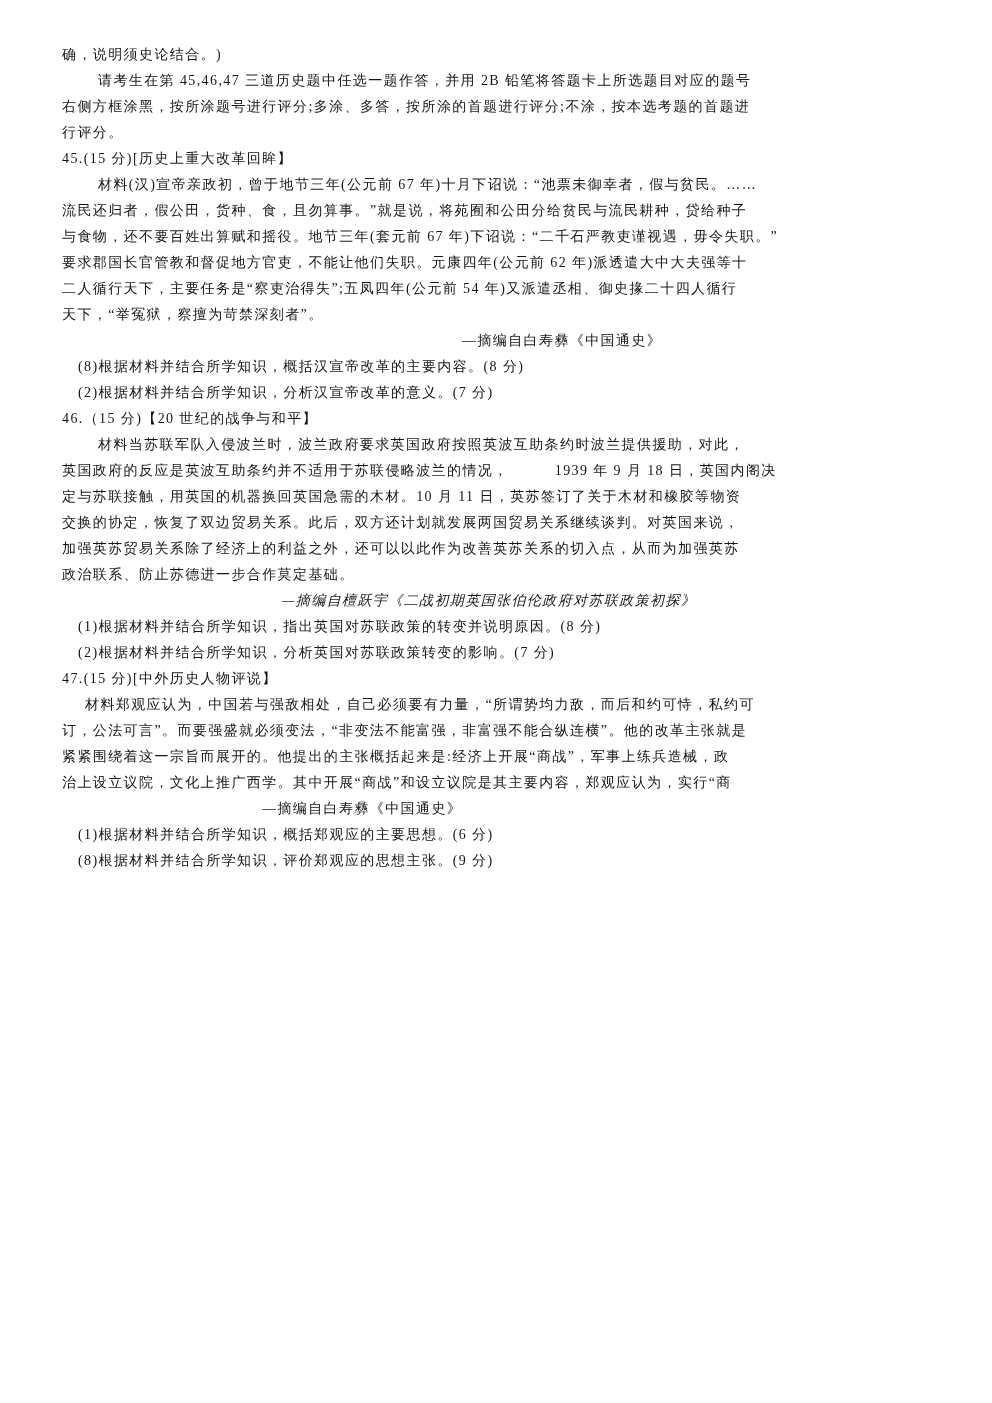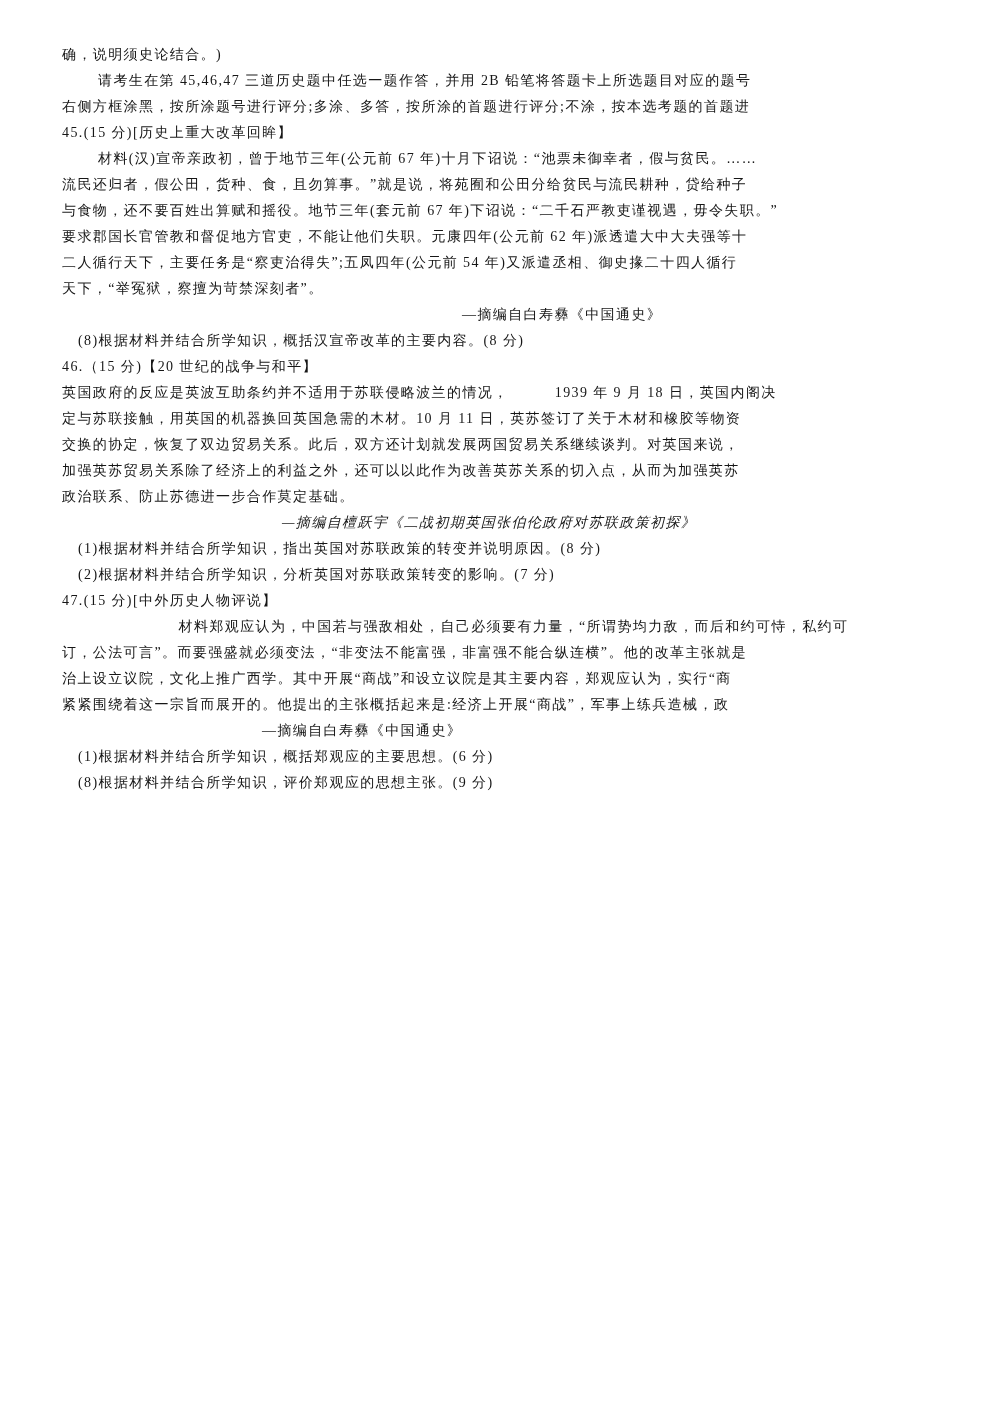--- a/index.html
+++ b/index.html
@@ -10,65 +10,68 @@
     font-family:"Liberation Serif","DejaVu Serif",serif;
   }
   .doc {
     padding:42px 50px 0 62px;
     font-size:14px;
     line-height:26px;
     letter-spacing:1.4px;
   }
   .line { white-space:pre; }
   .ind2  { padding-left:36px; }   
-  .ind1h { padding-left:23px;text-align:center; }   
+  .ind1h { padding-left:23px; }   
   .sub   { padding-left:16px; }   
   .src45 { padding-left:400px; }
   .src46 { padding-left:220px;font-style:italic; }
   .src47 { padding-left:200px; }
 </style>
 </head>
 <body>
 
 <div class="doc">
 
   <div>
     <div class="line">确，说明须史论结合。)</div>
     <div class="line ind2">请考生在第 45,46,47 三道历史题中任选一题作答，并用 2B 铅笔将答题卡上所选题目对应的题号</div>
     <div class="line">右侧方框涂黑，按所涂题号进行评分;多涂、多答，按所涂的首题进行评分;不涂，按本选考题的首题进</div>
+    <div class="line">行评分。</div>
   </div>
 
   <div>
     <div class="line">45.(15 分)[历史上重大改革回眸】</div>
     <div class="line ind2">材料(汉)宣帝亲政初，曾于地节三年(公元前 67 年)十月下诏说：“池票未御幸者，假与贫民。……</div>
     <div class="line">流民还归者，假公田，货种、食，且勿算事。”就是说，将苑囿和公田分给贫民与流民耕种，贷给种子</div>
     <div class="line">与食物，还不要百姓出算赋和摇役。地节三年(套元前 67 年)下诏说：“二千石严教吏谨视遇，毋令失职。”</div>
     <div class="line">要求郡国长官管教和督促地方官吏，不能让他们失职。元康四年(公元前 62 年)派透遣大中大夫强等十</div>
     <div class="line">二人循行天下，主要任务是“察吏治得失”;五凤四年(公元前 54 年)又派遣丞相、御史掾二十四人循行</div>
     <div class="line">天下，“举冤狱，察擅为苛禁深刻者”。</div>
     <div class="line src45">—摘编自白寿彝《中国通史》</div>
     <div class="line sub">(8)根据材料并结合所学知识，概括汉宣帝改革的主要内容。(8 分)</div>
+    <div class="line sub">(2)根据材料并结合所学知识，分析汉宣帝改革的意义。(7 分)</div>
   </div>
 
   <div>
     <div class="line">46.（15 分)【20 世纪的战争与和平】</div>
+    <div class="line ind2">材料当苏联军队入侵波兰时，波兰政府要求英国政府按照英波互助条约时波兰提供援助，对此，</div>
     <div class="line">英国政府的反应是英波互助条约并不适用于苏联侵略波兰的情况，　　　1939 年 9 月 18 日，英国内阁决</div>
     <div class="line">定与苏联接触，用英国的机器换回英国急需的木材。10 月 11 日，英苏签订了关于木材和橡胶等物资</div>
     <div class="line">交换的协定，恢复了双边贸易关系。此后，双方还计划就发展两国贸易关系继续谈判。对英国来说，</div>
     <div class="line">加强英苏贸易关系除了经济上的利益之外，还可以以此作为改善英苏关系的切入点，从而为加强英苏</div>
     <div class="line">政治联系、防止苏德进一步合作莫定基础。</div>
     <div class="line src46">—摘编自檀跃宇《二战初期英国张伯伦政府对苏联政策初探》</div>
     <div class="line sub">(1)根据材料并结合所学知识，指出英国对苏联政策的转变并说明原因。(8 分)</div>
     <div class="line sub">(2)根据材料并结合所学知识，分析英国对苏联政策转变的影响。(7 分)</div>
   </div>
 
   <div>
     <div class="line">47.(15 分)[中外历史人物评说】</div>
     <div class="line ind1h">材料郑观应认为，中国若与强敌相处，自己必须要有力量，“所谓势均力敌，而后和约可恃，私约可</div>
     <div class="line">订，公法可言”。而要强盛就必须变法，“非变法不能富强，非富强不能合纵连横”。他的改革主张就是</div>
+    <div class="line">紧紧围绕着这一宗旨而展开的。他提出的主张概括起来是:经济上开展“商战”，军事上练兵造械，政</div>
     <div class="line">治上设立议院，文化上推广西学。其中开展“商战”和设立议院是其主要内容，郑观应认为，实行“商</div>
-    <div class="line">紧紧围绕着这一宗旨而展开的。他提出的主张概括起来是:经济上开展“商战”，军事上练兵造械，政</div>
     <div class="line src47">—摘编自白寿彝《中国通史》</div>
     <div class="line sub">(1)根据材料并结合所学知识，概括郑观应的主要思想。(6 分)</div>
     <div class="line sub">(8)根据材料并结合所学知识，评价郑观应的思想主张。(9 分)</div>
   </div>
 
 </div>
 
 </body></html>

